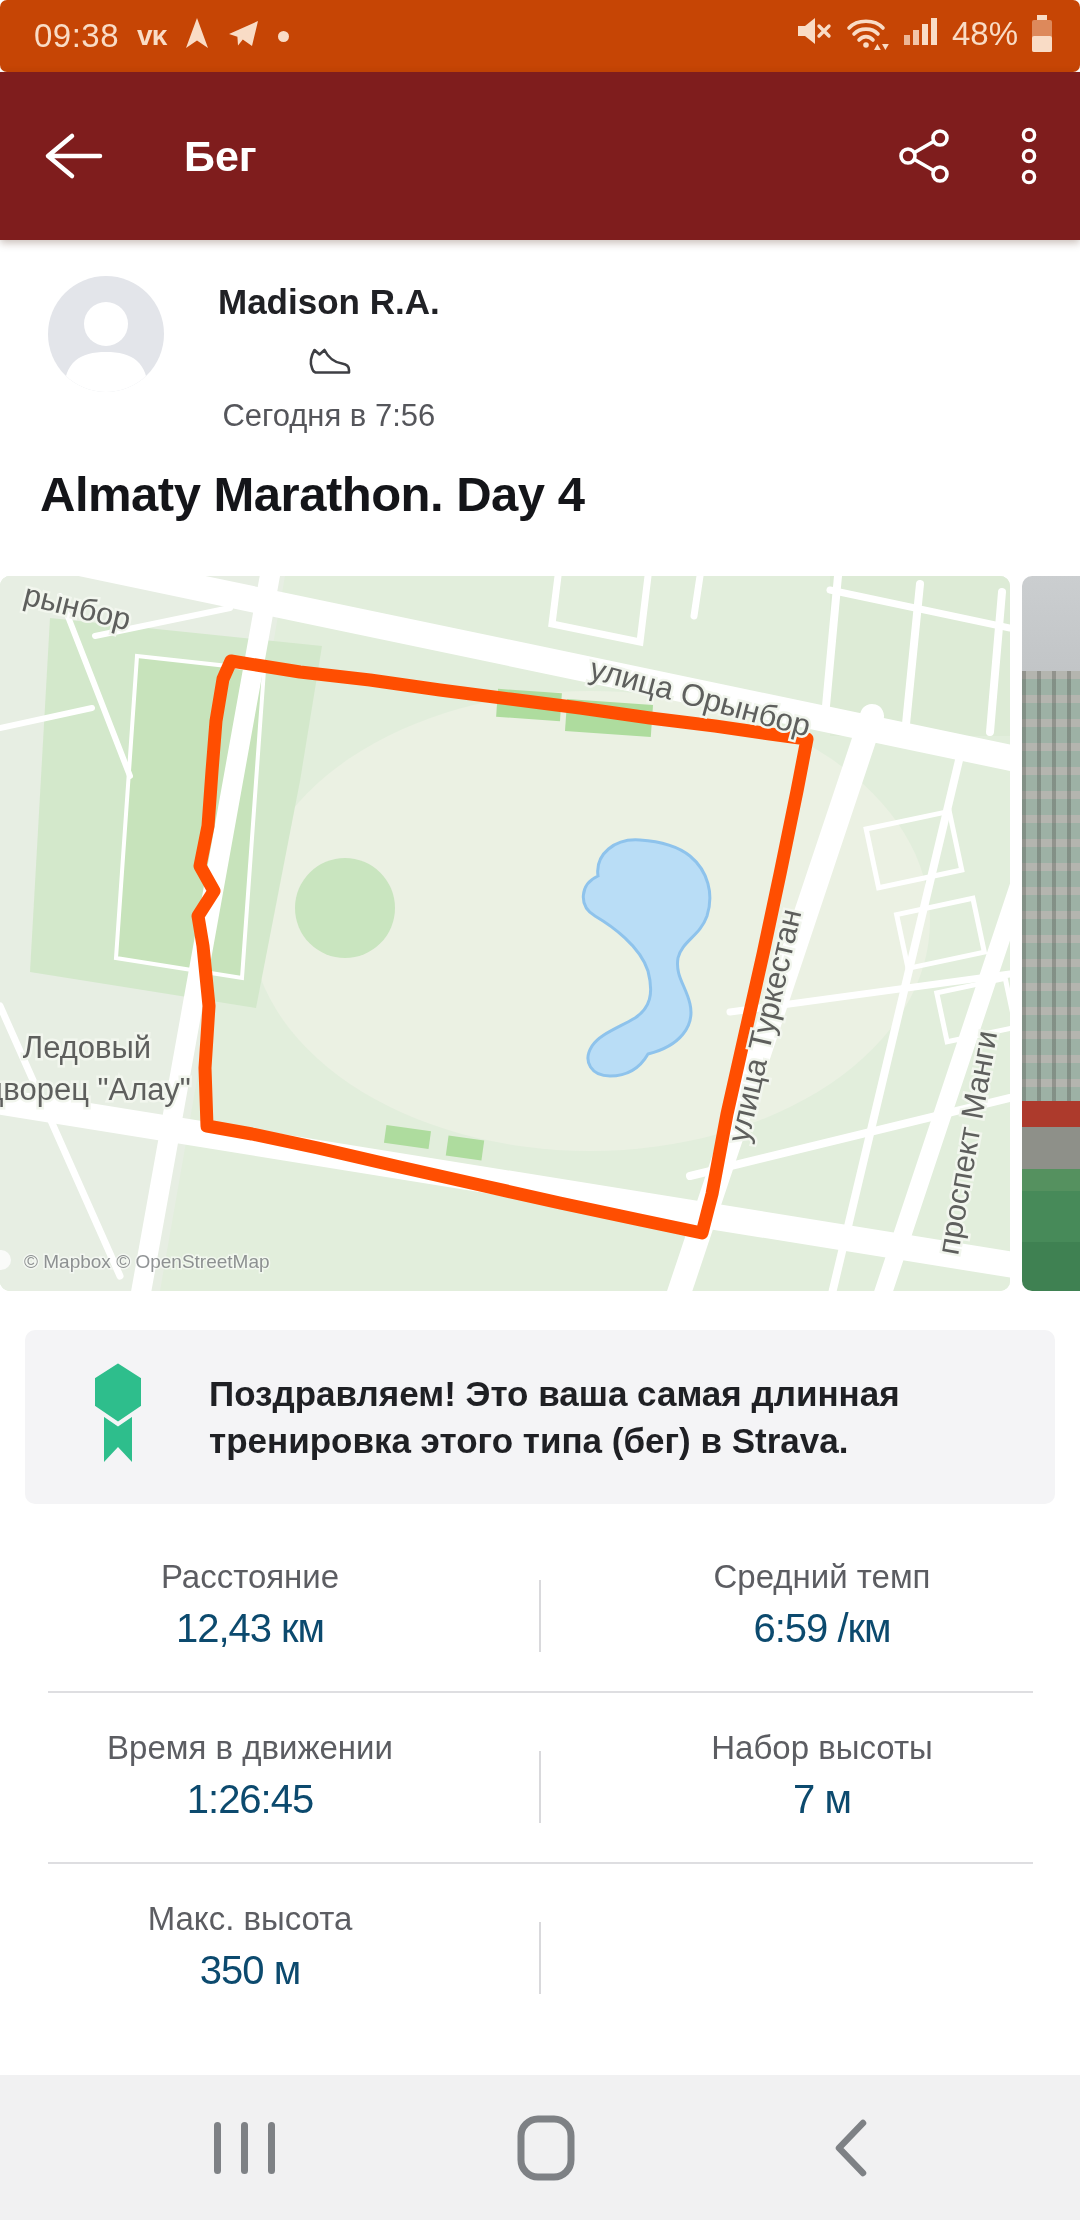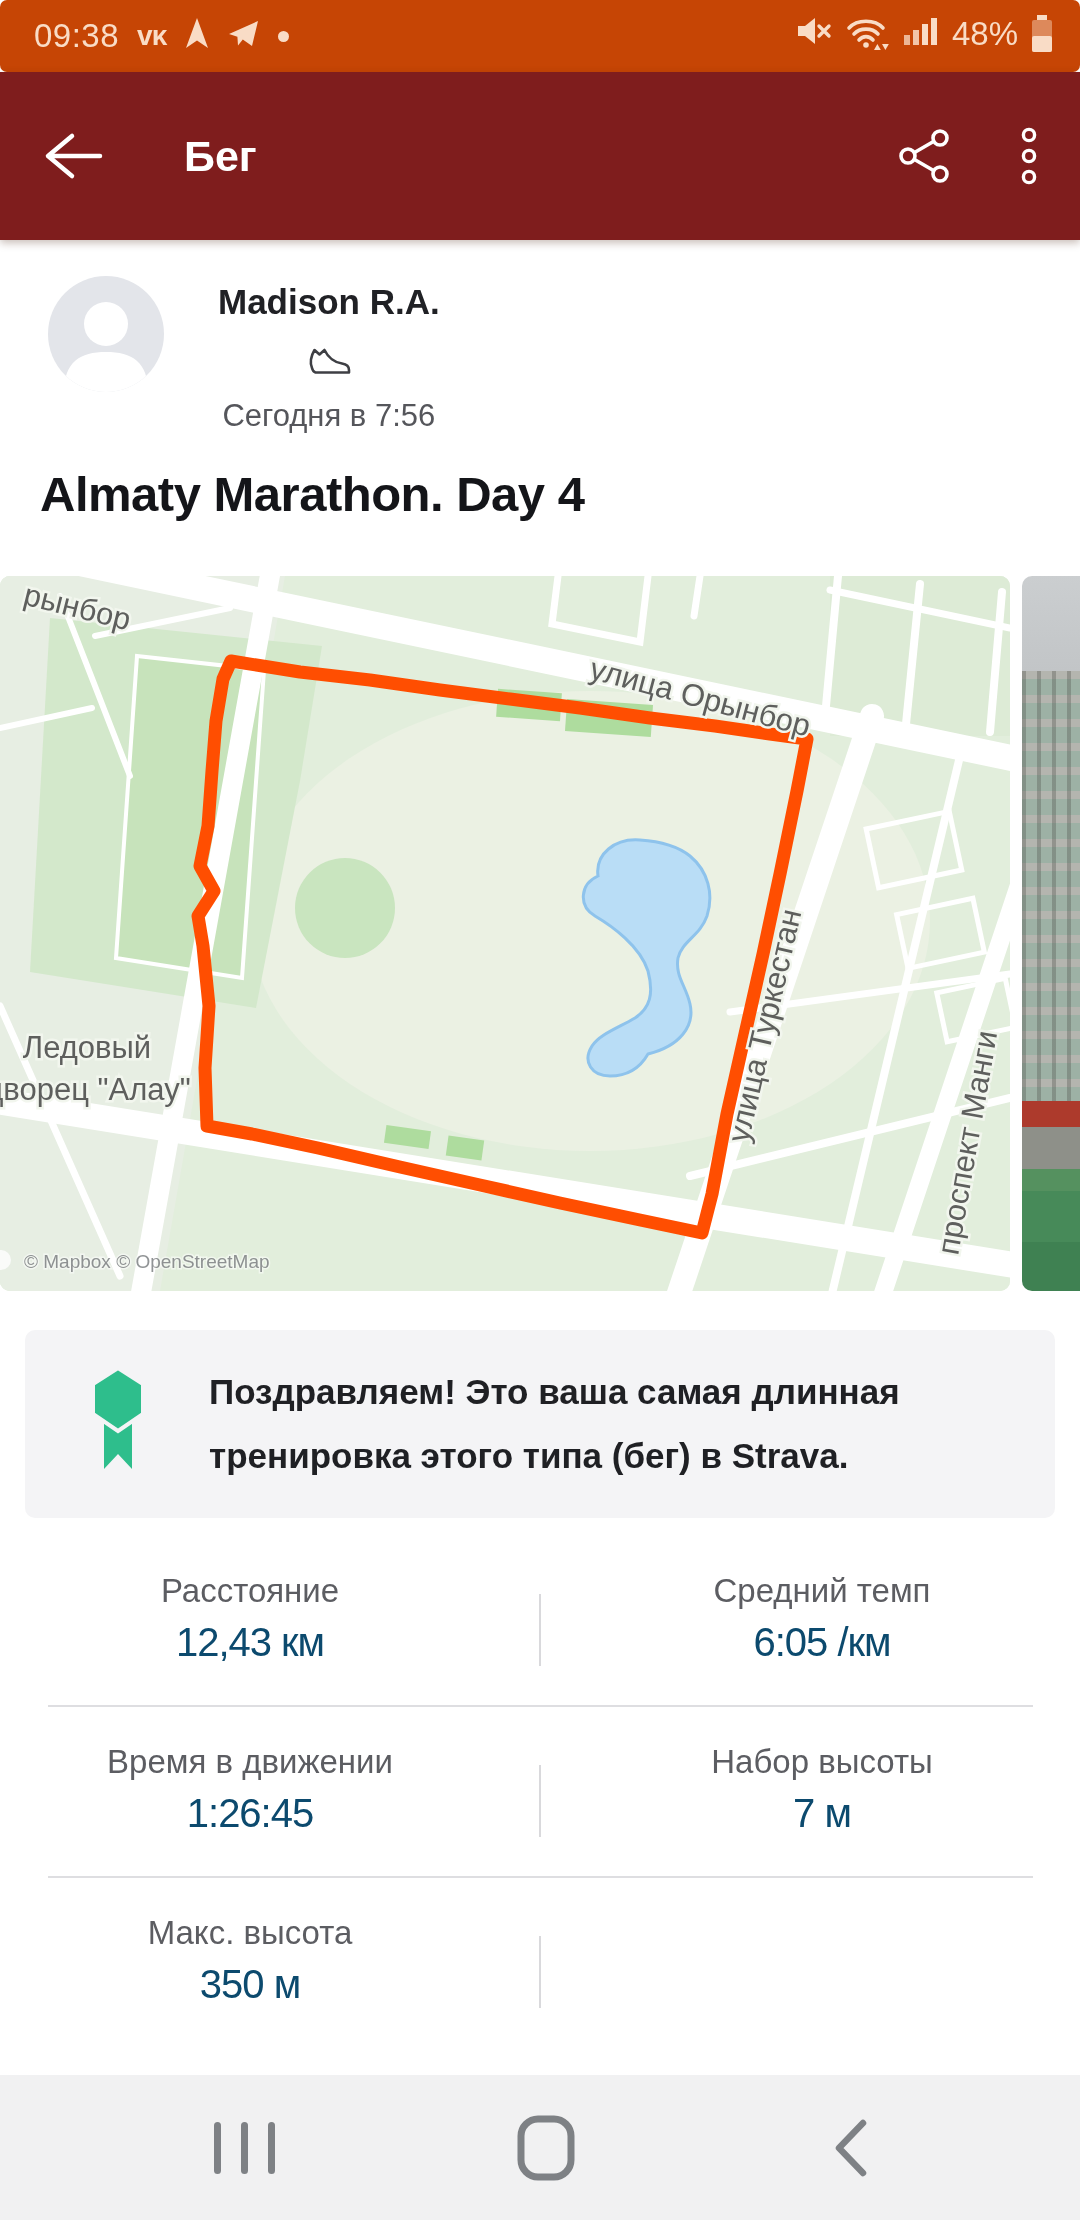--- a/index.html
+++ b/index.html
@@ -45,21 +45,21 @@
       position:relative; }
   .ps-bldg:after { content:""; position:absolute; inset:0;
       background:repeating-linear-gradient(90deg,rgba(82,84,78,.35) 0 4px,transparent 4px 15px); }
   .ps-sign { height:26px; background:#AD3A2C; }
   .ps-bldg2 { height:42px; background:#8E9089; }
   .ps-field { flex:1; background:linear-gradient(180deg,#55915F 0 18%, #478A59 18% 60%, #3F8152 60% 100%); }
 
   
   .achievement-card { margin:39px 25px 0 25px; background:#F4F4F6; border-radius:10px; padding:30px 40px 30px 64px; display:flex; align-items:center; }
   .medal-wrap { width:58px; margin-right:62px; flex-shrink:0; }
-  .achievement-text { font-size:35px; line-height:64px; font-weight:bold; color:#1F2024; width:780px; }
+  .achievement-text { font-size:35px; line-height:47px; font-weight:bold; color:#1F2024; width:780px; }
 
   
   .stats { margin-top:18px; }
   .stats-row { position:relative; display:flex; padding:36px 12px 40px 0; }
   .stats-row .vdivider { position:absolute; left:539px; top:58px; width:2px; height:72px; background:#D9D9DC; }
   .stat-cell { text-align:center; }
   .stat-cell.left { width:500px; }
   .stat-cell.right { flex:1; padding-left:76px; }
   .stat-label { font-size:33px; color:#5C5D62; }
   .stat-value { font-size:40px; color:#0c4a6e; margin-top:10px; letter-spacing:-1px; }
@@ -258,21 +258,21 @@
 <div class="stats">
 
   <div class="stats-row">
     <div class="stat-cell left">
       <div class="stat-label">Расстояние</div>
       <div class="stat-value">12,43 км</div>
     </div>
     <div class="vdivider"></div>
     <div class="stat-cell right">
       <div class="stat-label">Средний темп</div>
-      <div class="stat-value">6:05 /км</div>
+      <div class="stat-value">6:59 /км</div>
     </div>
   </div>
   <div class="hr"></div>
 
   <div class="stats-row">
     <div class="stat-cell left">
       <div class="stat-label">Время в движении</div>
       <div class="stat-value">1:26:45</div>
     </div>
     <div class="vdivider"></div>

